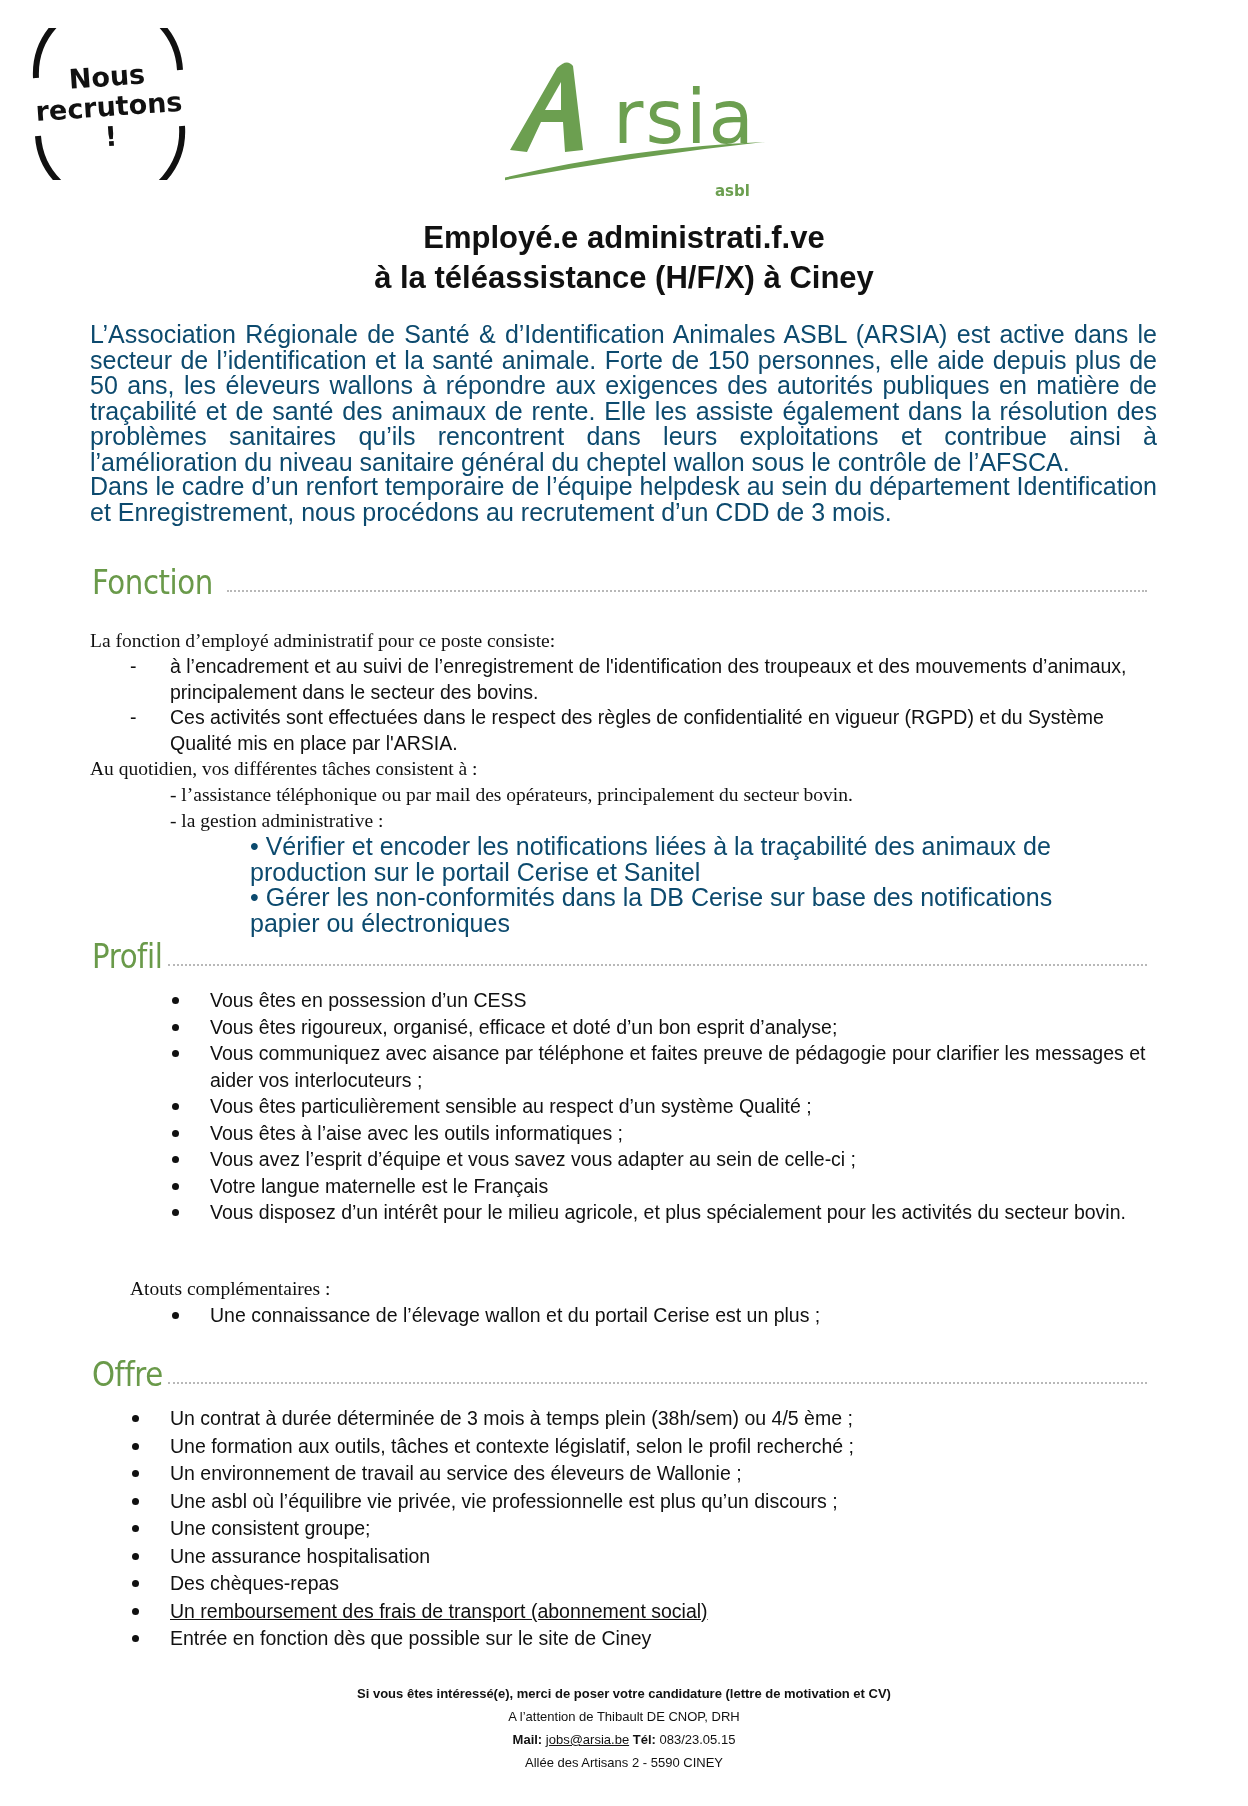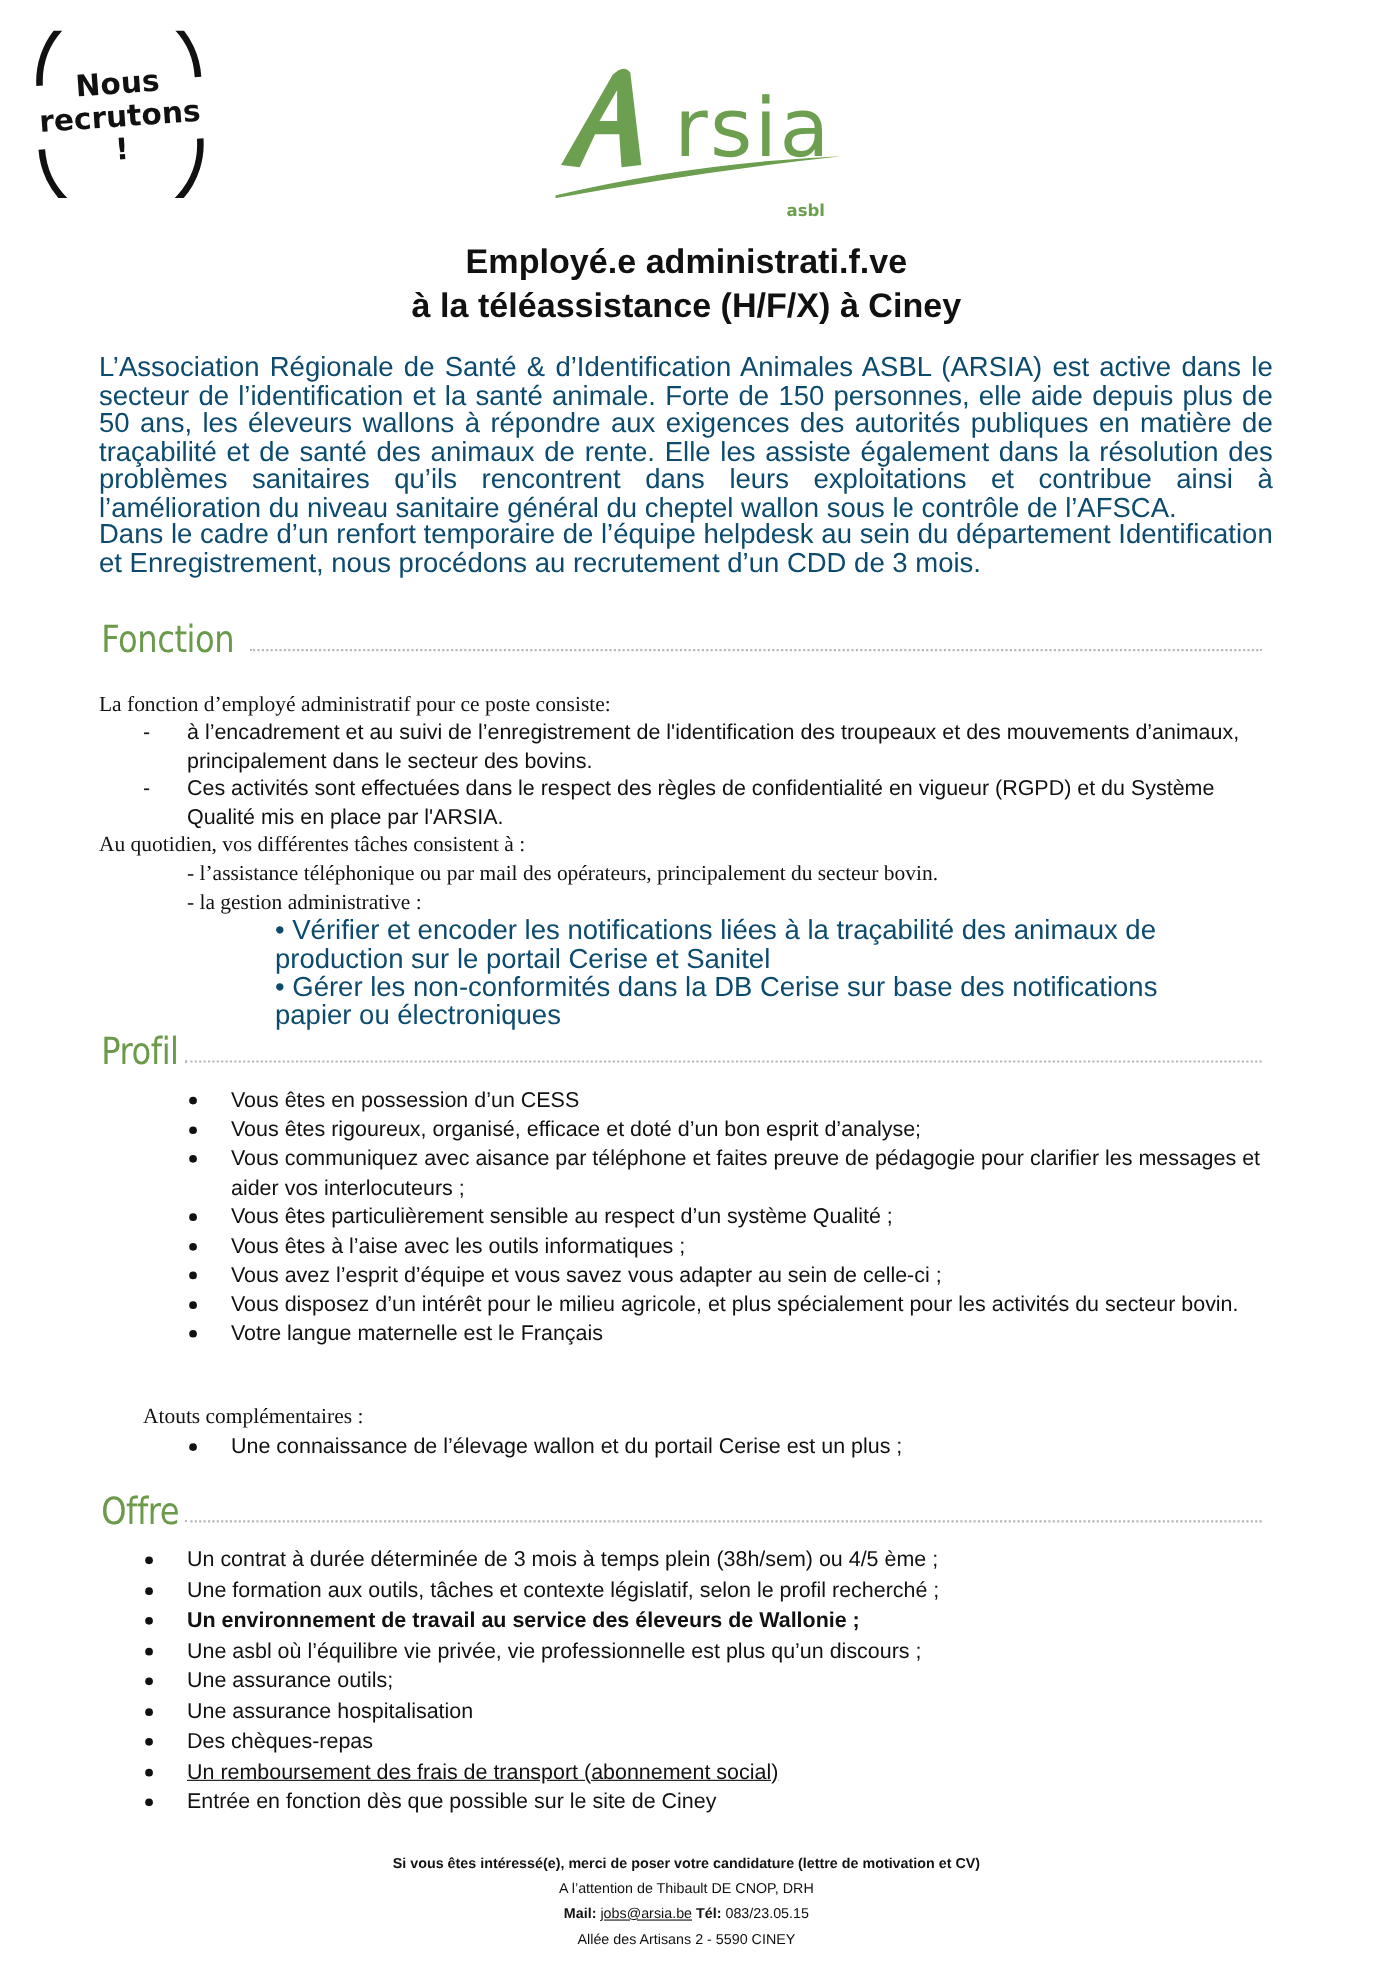--- a/index.html
+++ b/index.html
@@ -146,40 +146,40 @@
     <span class="dots"></span>
   </div>
 
   <ul class="bullet-list" style="left:172px; top:987px; width:980px;">
     <li style="padding-left:38px;"><span class="b" style="left:0;"></span><span>Vous êtes en possession d’un CESS</span></li>
     <li style="padding-left:38px;"><span class="b" style="left:0;"></span><span>Vous êtes rigoureux, organisé, efficace et doté d’un bon esprit d’analyse;</span></li>
     <li style="padding-left:38px;"><span class="b" style="left:0;"></span><span>Vous communiquez avec aisance par téléphone et faites preuve de pédagogie pour clarifier les messages et aider vos interlocuteurs ;</span></li>
     <li style="padding-left:38px;"><span class="b" style="left:0;"></span><span>Vous êtes particulièrement sensible au respect d’un système Qualité ;</span></li>
     <li style="padding-left:38px;"><span class="b" style="left:0;"></span><span>Vous êtes à l’aise avec les outils informatiques ;</span></li>
     <li style="padding-left:38px;"><span class="b" style="left:0;"></span><span>Vous avez l’esprit d’équipe et vous savez vous adapter au sein de celle-ci ;</span></li>
+    <li style="padding-left:38px;"><span class="b" style="left:0;"></span><span>Votre langue maternelle est le Français</span></li>
     <li style="padding-left:38px;"><span class="b" style="left:0;"></span><span>Vous disposez d’un intérêt pour le milieu agricole, et plus spécialement pour les activités du secteur bovin.</span></li>
-    <li style="padding-left:38px;"><span class="b" style="left:0;"></span><span>Votre langue maternelle est le Français</span></li>
   </ul>
 
   <div class="line" style="left:130px; top:1276px;">Atouts complémentaires :</div>
   <ul class="bullet-list" style="left:172px; top:1302px; width:980px;">
     <li style="padding-left:38px;"><span class="b" style="left:0;"></span><span>Une connaissance de l’élevage wallon et du portail Cerise est un plus ;</span></li>
   </ul>
 
   <div class="section-head" style="top:1350px;">
     <span class="h">Offre</span>
     <span class="dots"></span>
   </div>
 
   <ul class="bullet-list" style="left:132px; top:1405px; width:1020px;">
     <li style="padding-left:38px; line-height:27.5px;"><span class="b" style="left:0;"></span><span>Un contrat à durée déterminée de 3 mois à temps plein (38h/sem) ou 4/5 ème ;</span></li>
     <li style="padding-left:38px; line-height:27.5px;"><span class="b" style="left:0;"></span><span>Une formation aux outils, tâches et contexte législatif, selon le profil recherché ;</span></li>
-    <li style="padding-left:38px; line-height:27.5px;font-weight:bold;"><span class="b" style="left:0;"></span><span>Un environnement de travail au service des éleveurs de Wallonie ;</span></li>
+    <li style="padding-left:38px; line-height:27.5px;"><span class="b" style="left:0;"></span><span>Un environnement de travail au service des éleveurs de Wallonie ;</span></li>
     <li style="padding-left:38px; line-height:27.5px;"><span class="b" style="left:0;"></span><span>Une asbl où l’équilibre vie privée, vie professionnelle est plus qu’un discours ;</span></li>
-    <li style="padding-left:38px; line-height:27.5px;"><span class="b" style="left:0;"></span><span>Une assurance outils;</span></li>
+    <li style="padding-left:38px; line-height:27.5px;"><span class="b" style="left:0;"></span><span>Une consistent groupe;</span></li>
     <li style="padding-left:38px; line-height:27.5px;"><span class="b" style="left:0;"></span><span>Une assurance hospitalisation</span></li>
     <li style="padding-left:38px; line-height:27.5px;"><span class="b" style="left:0;"></span><span>Des chèques-repas</span></li>
     <li style="padding-left:38px; line-height:27.5px;text-decoration:underline;"><span class="b" style="left:0;"></span><span>Un remboursement des frais de transport (abonnement social)</span></li>
     <li style="padding-left:38px; line-height:27.5px;"><span class="b" style="left:0;"></span><span>Entrée en fonction dès que possible sur le site de Ciney</span></li>
   </ul>
 
   <div class="footer" style="top:1682px;">
     <div class="bold">Si vous êtes intéressé(e), merci de poser votre candidature (lettre de motivation et CV)</div>
     <div>A l’attention de Thibault DE CNOP, DRH</div>
     <div>

